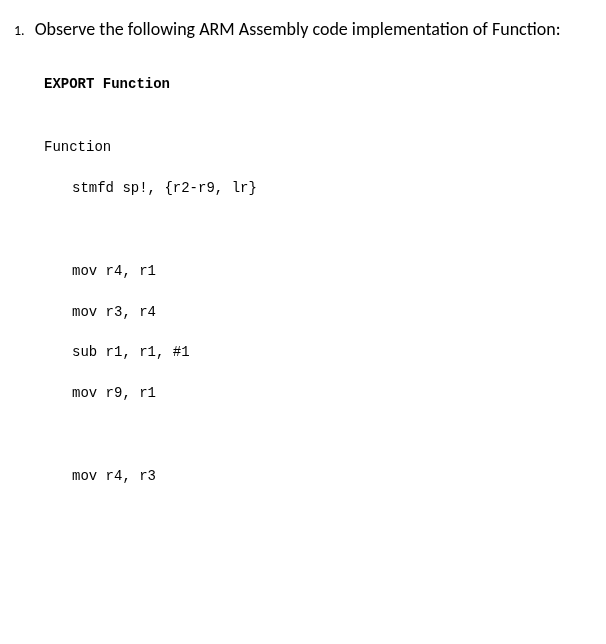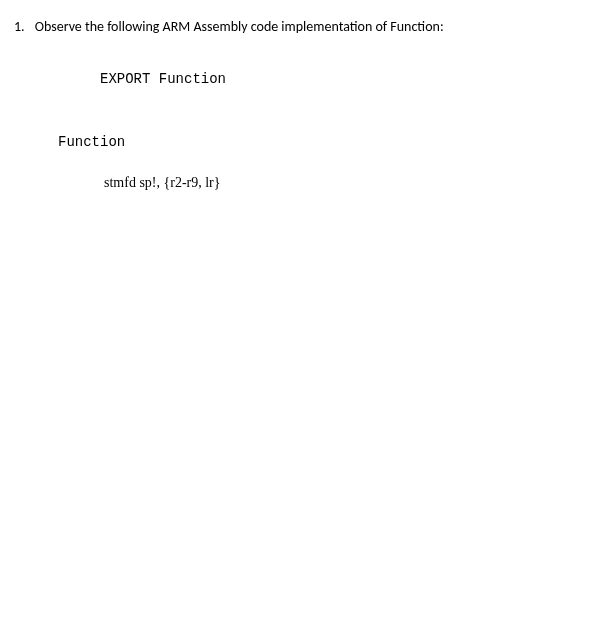--- a/index.html
+++ b/index.html
@@ -18,58 +18,64 @@
     .question-header {
       margin-bottom: 14px;
       display: flex;
       align-items: baseline;
     }
     .q-number {
       margin-right: 10px;
       font-size: 14px;
     }
     .q-text {
-      font-size: 14px;
+      font-size: 18px;
     }
     .code-block {
       font-family: "Courier New", Courier, monospace;
       font-size: 14px;
       line-height: 1.45;
       white-space: pre;
       margin-left: 30px;
       margin-bottom: 14px;
     }
     .code-indent-export {
-      margin-left: 56px;
+      font-weight: bold;
     }
     .code-label {
-      margin-left: 14px;
+      margin-left: 0;
     }
     .code-body {
-      margin-left: 60px;
-      font-family: Liberation Serif, serif;
+      margin-left: 28px;
     }
     .code-section {
       margin-bottom: 2px;
     }
   </style>
 </head>
 <body>
 
 <div class="question-header">
   <span class="q-number">1.</span>
   <span class="q-text">Observe the following ARM Assembly code implementation of Function:</span>
 </div>
 
 <div class="code-block">
 <div class="code-section"><div class="code-indent-export">EXPORT Function</div></div>
 <div class="code-section">
 <div class="code-label">Function</div>
 <div class="code-body">stmfd sp!, {r2-r9, lr}</div>
 </div>
 <div class="code-section">
+<div class="code-body">mov r4, r1</div>
+<div class="code-body">mov r3, r4</div>
+<div class="code-body">sub r1, r1, #1</div>
+<div class="code-body">mov r9, r1</div>
+</div>
+<div class="code-section">
+<div class="code-body">mov r4, r3</div>
 </div>
 
 
 
 
 
 </div>
 
 </body></html>

